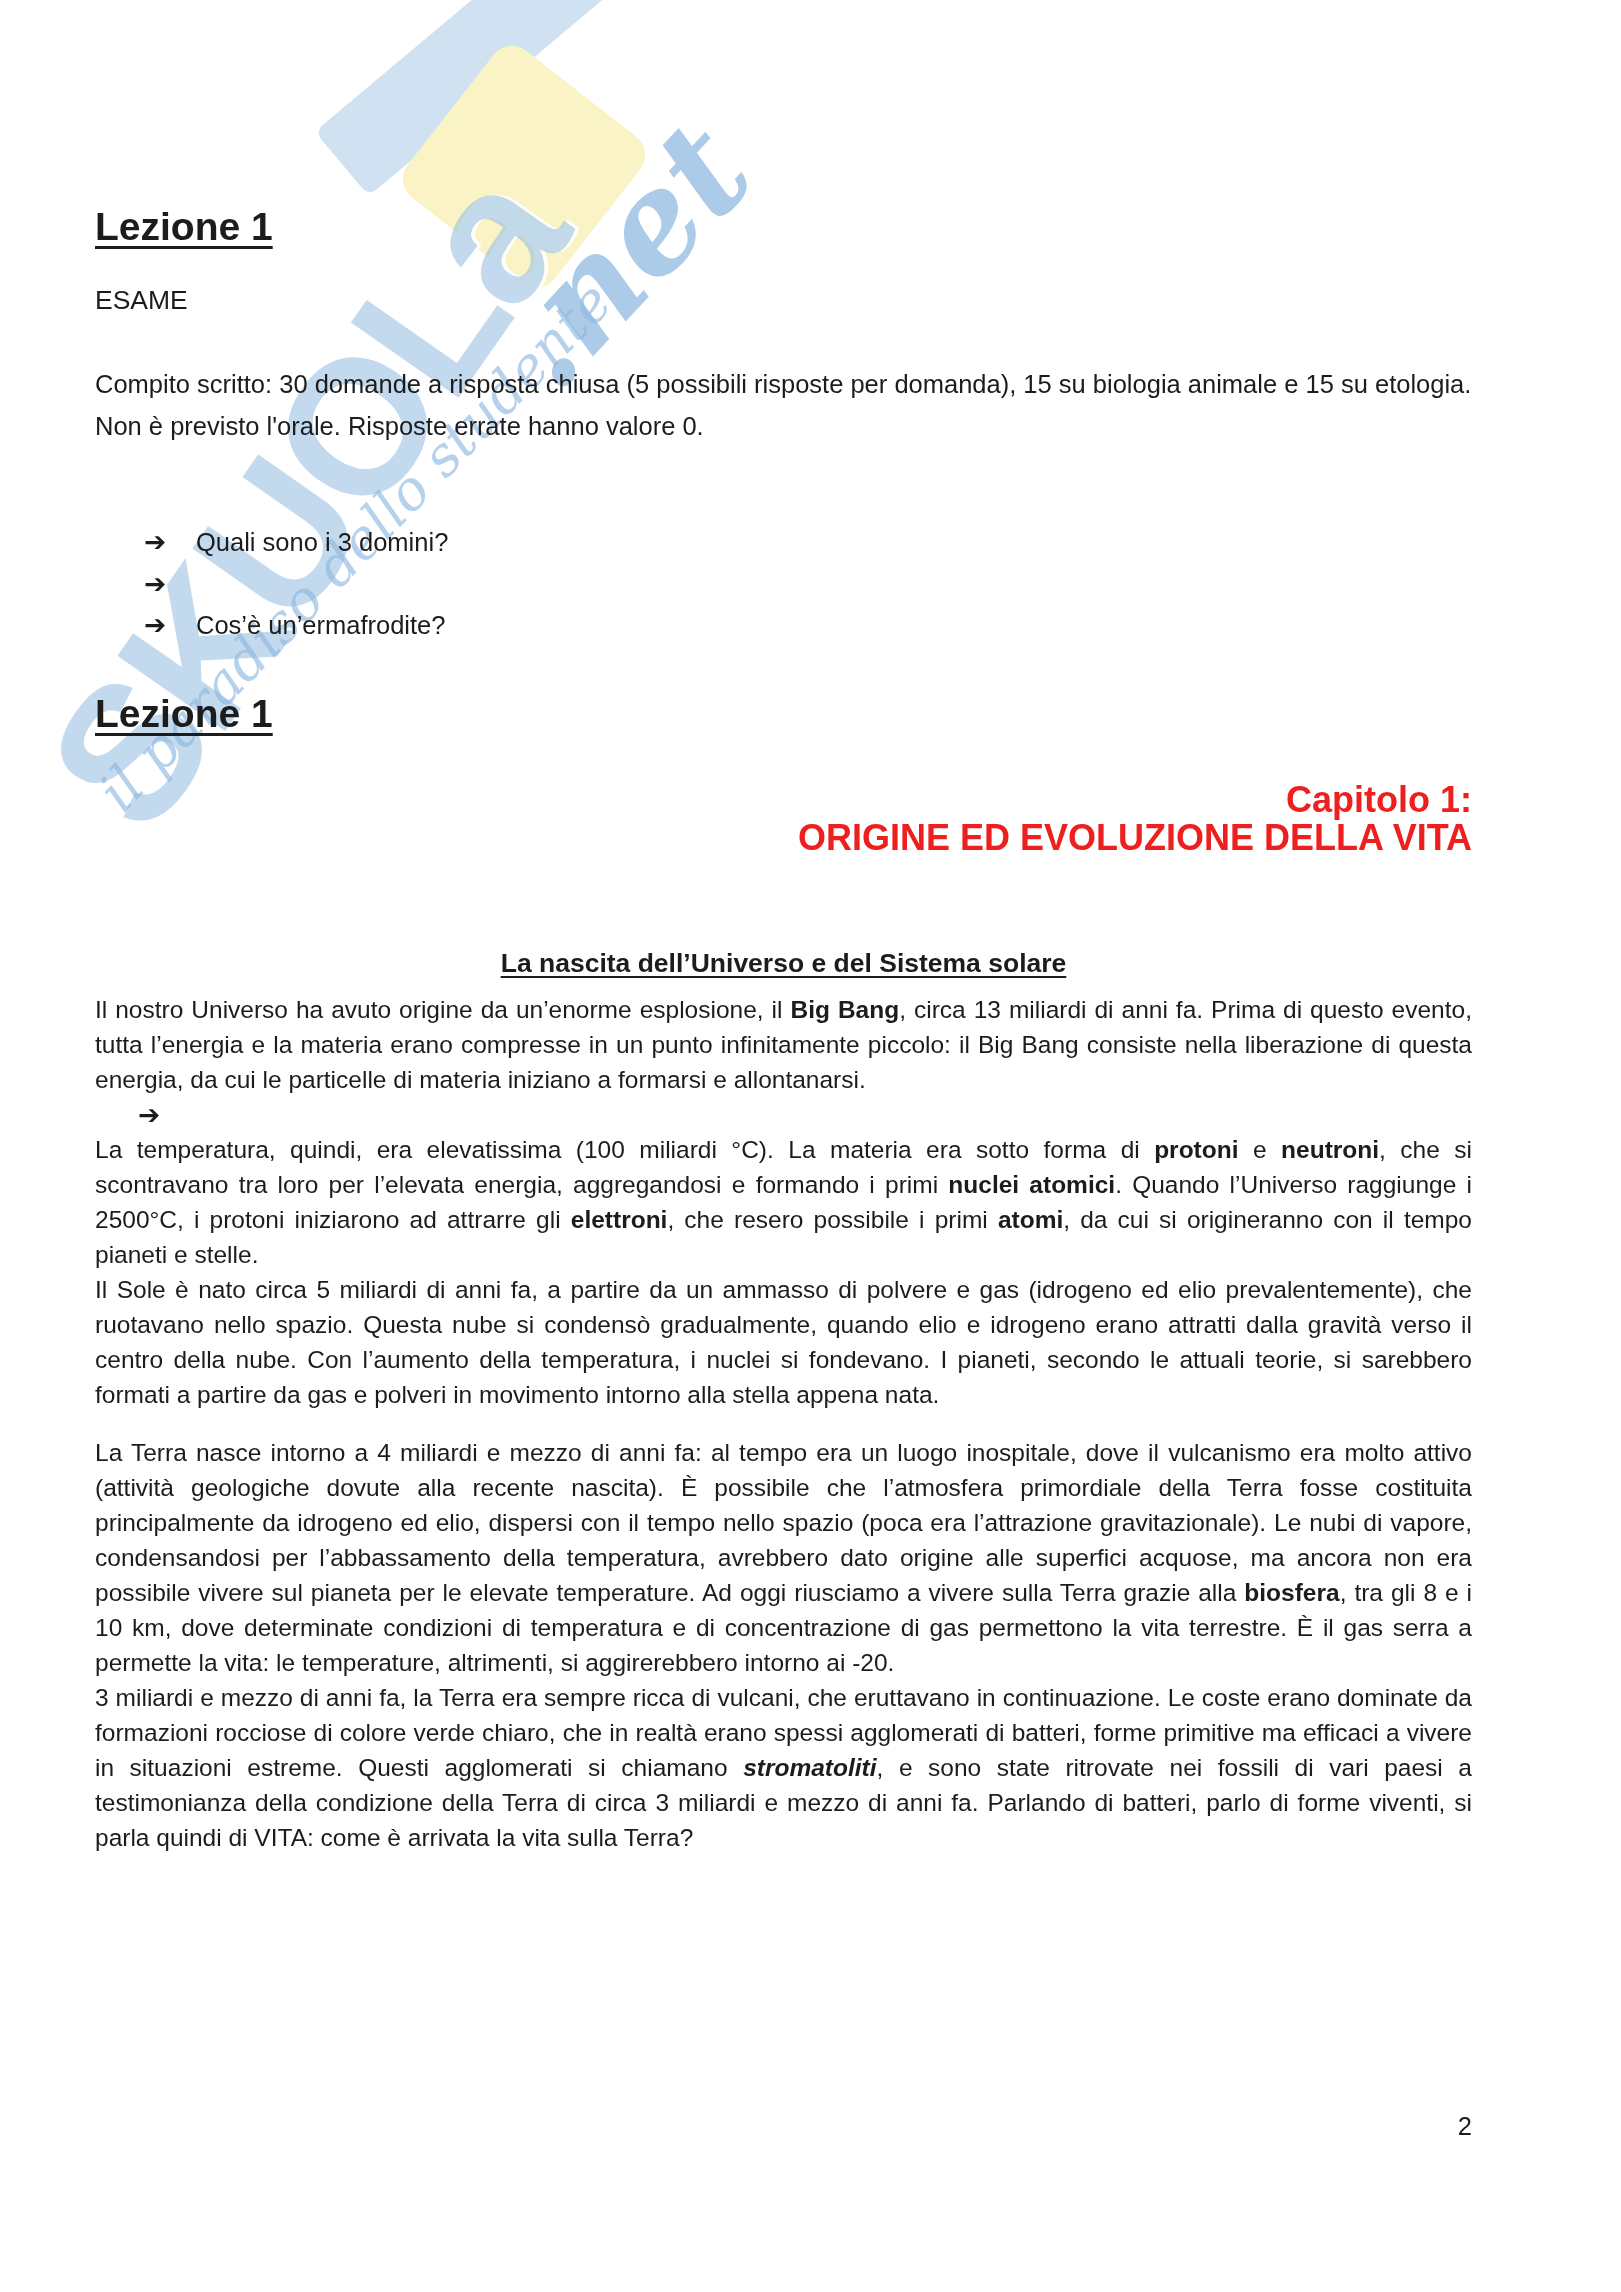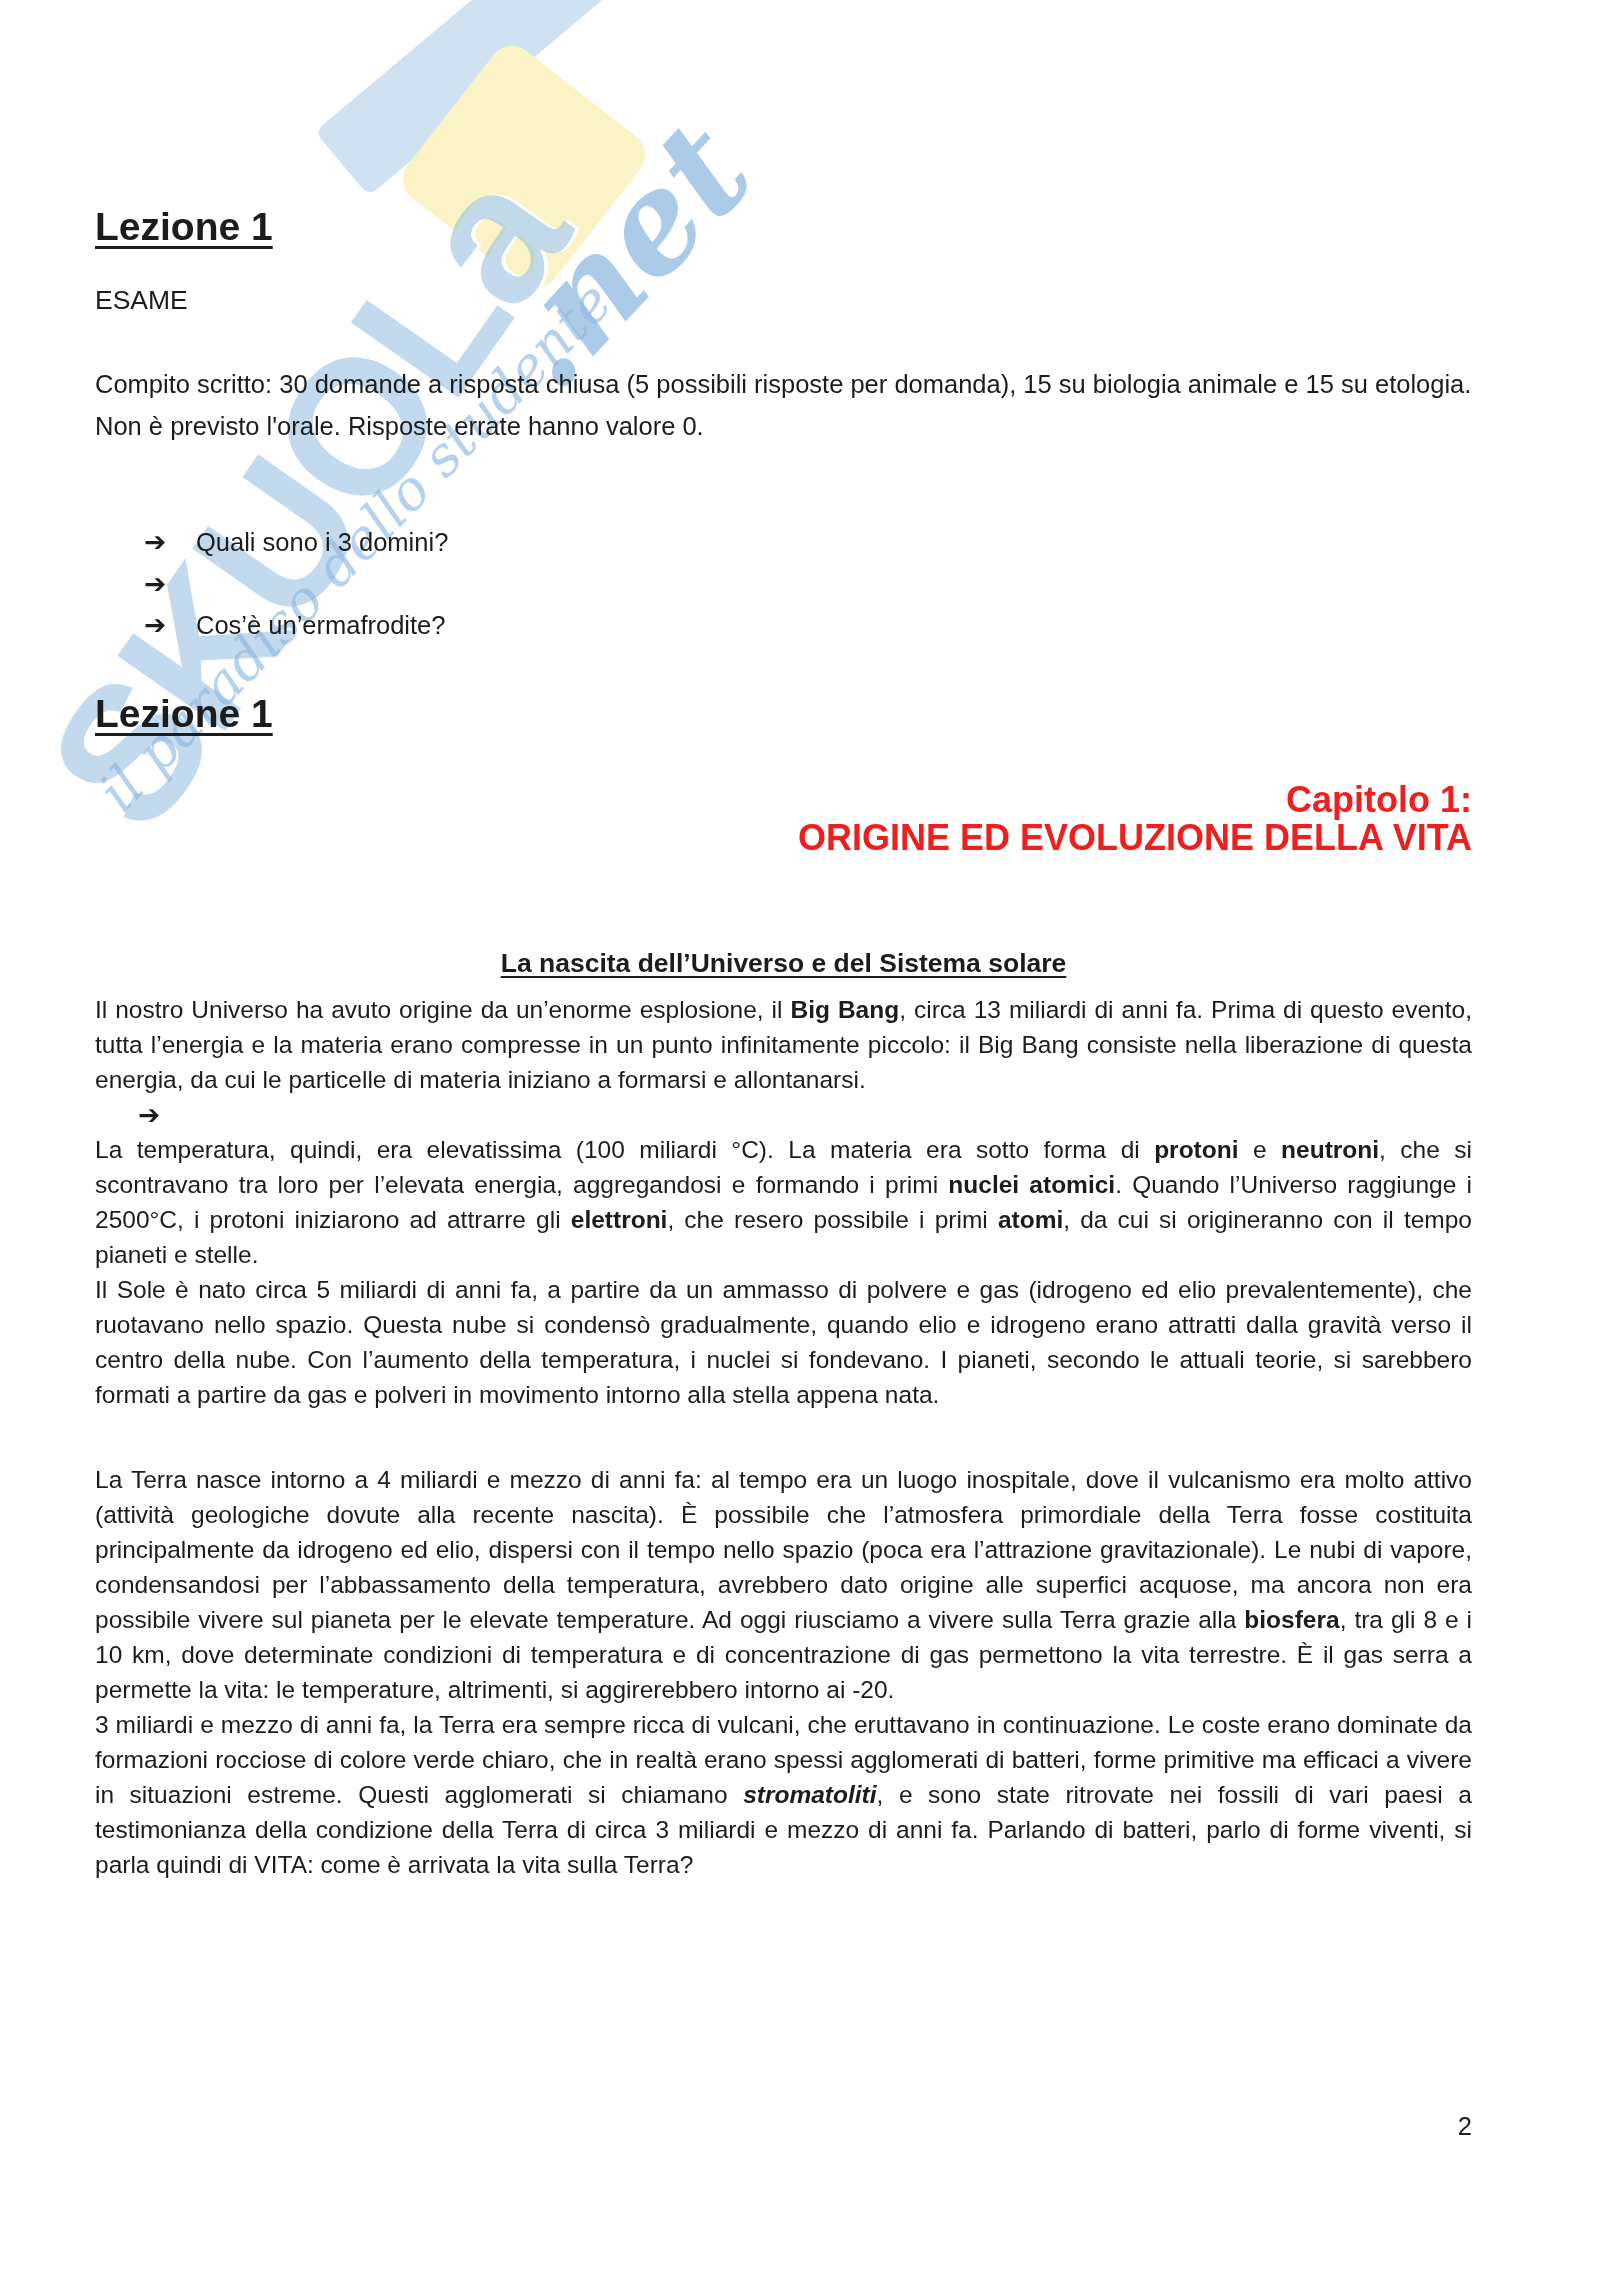--- a/index.html
+++ b/index.html
@@ -144,21 +144,21 @@
     text-decoration-thickness: 2px;
     text-underline-offset: 3.9px;
   }
   .body-p {
     margin: 0;
     font-size: 24.5px;
     line-height: 35px;
     text-align: justify;
   }
   .body-p.spaced {
-    margin-top: 50px;
+    margin-top: 23px;
   }
   .bi {
     font-weight: bold;
     font-style: italic;
   }
   .page-number {
     position: absolute;
     z-index: 1;
     top: 2109px;
     right: 149px;

